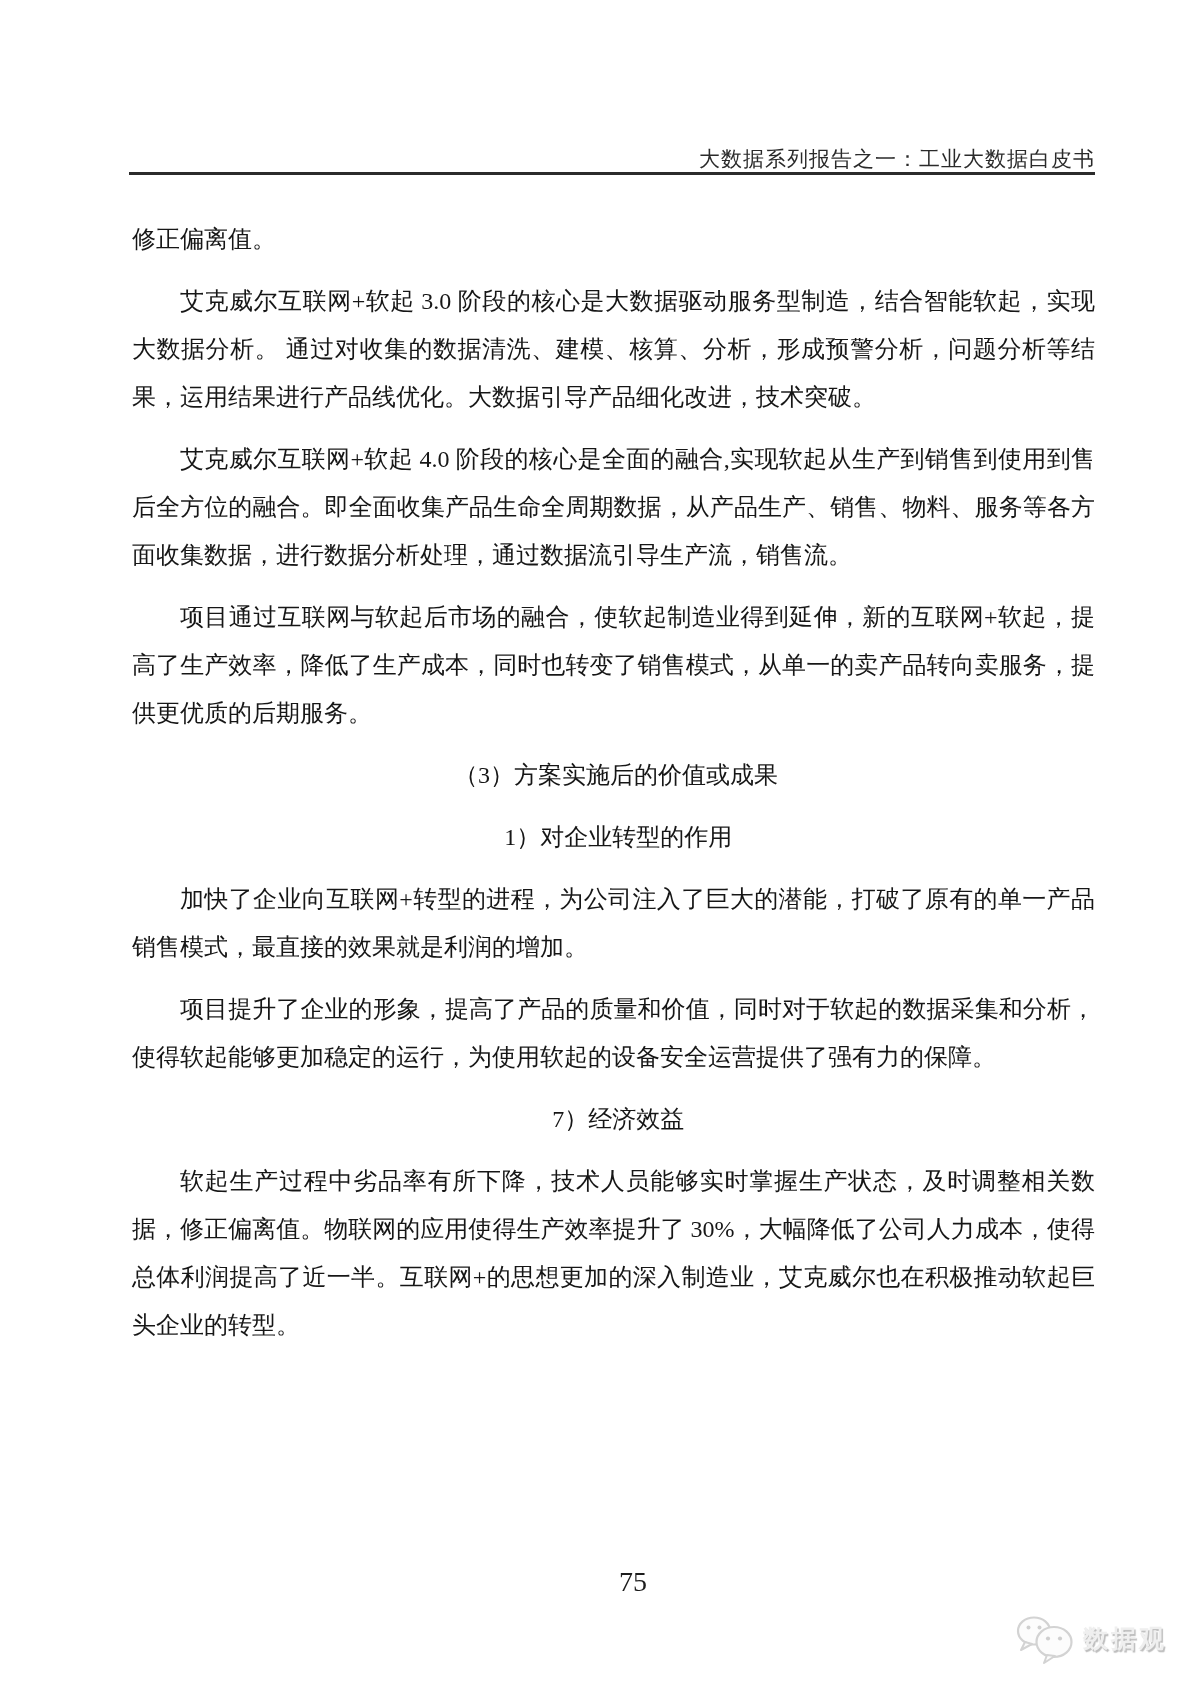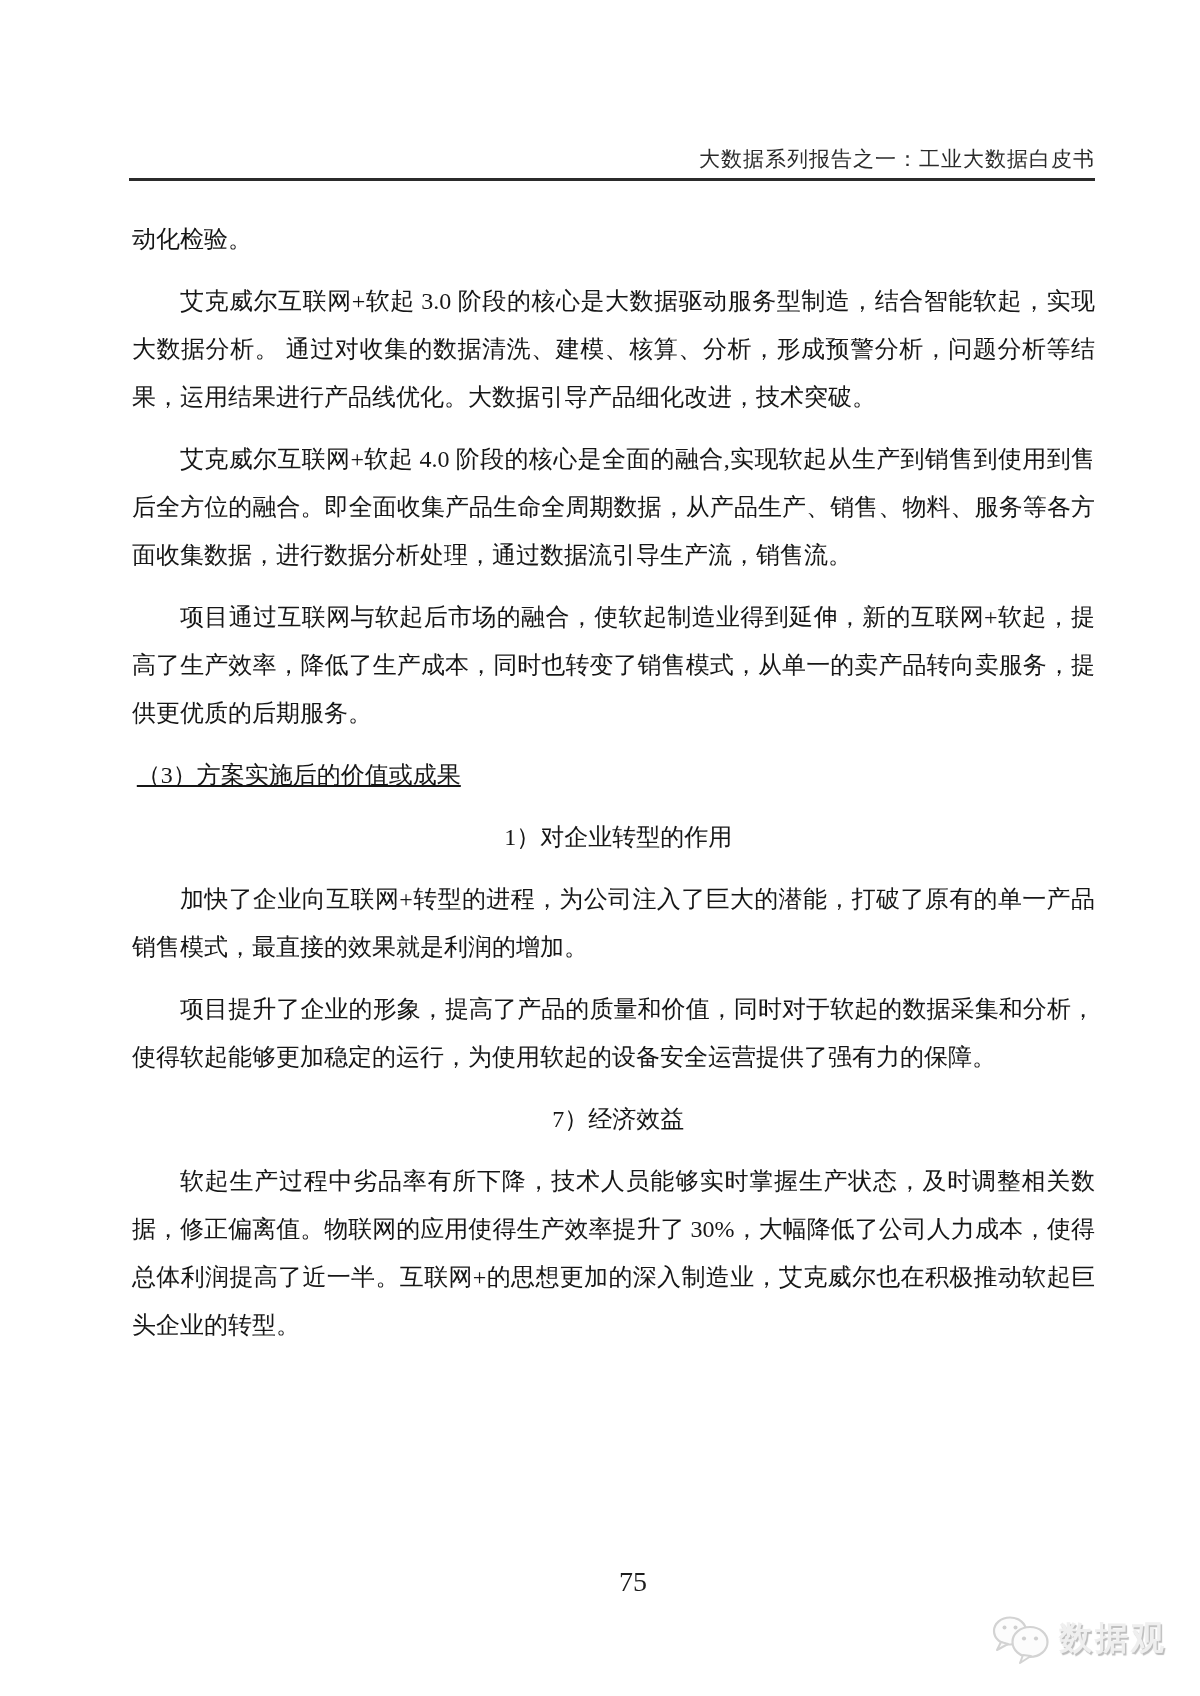--- a/index.html
+++ b/index.html
@@ -18,39 +18,38 @@
   .header {
     position: absolute;
     top: 146px;
     left: 129px;
     right: 105px;
     text-align: right;
     font-size: 21px;
     line-height: 26px;
     color: #2a2a2a;
     letter-spacing: 1px;
-    padding-bottom: 6px;
     border-bottom: 3px solid #2b2b2b;
   }
   
   .body-text {
     position: absolute;
     top: 215px;
     left: 132px;
     right: 105px;
     font-size: 24px;
     line-height: 48px;
     color: #161616;
     text-align: justify;
     text-justify: inter-ideograph;
   }
   .body-text p { margin: 0 0 14px 0; }
   .p-cont { text-indent: 0; }
   .p-body { text-indent: 2em; }
-  .p-h    { text-indent: 0.2em; text-align: left; text-decoration: underline; }
+  .p-h    { text-indent: 0.2em; text-align: center; }
   .p-num  { text-indent: 0.4em; text-align: center; }
   
   .footer {
     position: absolute;
     top: 1566px;
     left: 66px;
     right: 0;
     text-align: center;
     font-size: 28px;
     color: #1c1c1c;
@@ -60,36 +59,36 @@
     position: absolute;
     top: 1612px;
     right: 33px;
     display: flex;
     align-items: center;
     gap: 8px;
   }
   .watermark-icon { display: block; }
   .watermark-label {
     font-family: "Liberation Sans", "DejaVu Sans", sans-serif;
-    font-size: 33px;
+    font-size: 25px;
     font-weight: bold;
     letter-spacing: 3px;
     color: #efefef;
     text-shadow: 1.5px 1.5px 1px #bdbdbd, -1px -1px 1px #ffffff;
   }
 </style>
 </head>
 <body>
 
 <div class="page">
 
   <div class="header">大数据系列报告之一：工业大数据白皮书</div>
 
   <div class="body-text">
-    <p class="p-cont">动化检验。</p>
+    <p class="p-cont">修正偏离值。</p>
     <p class="p-body">艾克威尔互联网+软起 3.0 阶段的核心是大数据驱动服务型制造，结合智能软起，实现大数据分析。 通过对收集的数据清洗、建模、核算、分析，形成预警分析，问题分析等结果，运用结果进行产品线优化。大数据引导产品细化改进，技术突破。</p>
     <p class="p-body">艾克威尔互联网+软起 4.0 阶段的核心是全面的融合,实现软起从生产到销售到使用到售后全方位的融合。即全面收集产品生命全周期数据，从产品生产、销售、物料、服务等各方面收集数据，进行数据分析处理，通过数据流引导生产流，销售流。</p>
     <p class="p-body">项目通过互联网与软起后市场的融合，使软起制造业得到延伸，新的互联网+软起，提高了生产效率，降低了生产成本，同时也转变了销售模式，从单一的卖产品转向卖服务，提供更优质的后期服务。</p>
     <p class="p-h">（3）方案实施后的价值或成果</p>
     <p class="p-num">1）对企业转型的作用</p>
     <p class="p-body">加快了企业向互联网+转型的进程，为公司注入了巨大的潜能，打破了原有的单一产品销售模式，最直接的效果就是利润的增加。</p>
     <p class="p-body">项目提升了企业的形象，提高了产品的质量和价值，同时对于软起的数据采集和分析，使得软起能够更加稳定的运行，为使用软起的设备安全运营提供了强有力的保障。</p>
     <p class="p-num">7）经济效益</p>
     <p class="p-body">软起生产过程中劣品率有所下降，技术人员能够实时掌握生产状态，及时调整相关数据，修正偏离值。物联网的应用使得生产效率提升了 30%，大幅降低了公司人力成本，使得总体利润提高了近一半。互联网+的思想更加的深入制造业，艾克威尔也在积极推动软起巨头企业的转型。</p>
   </div>

